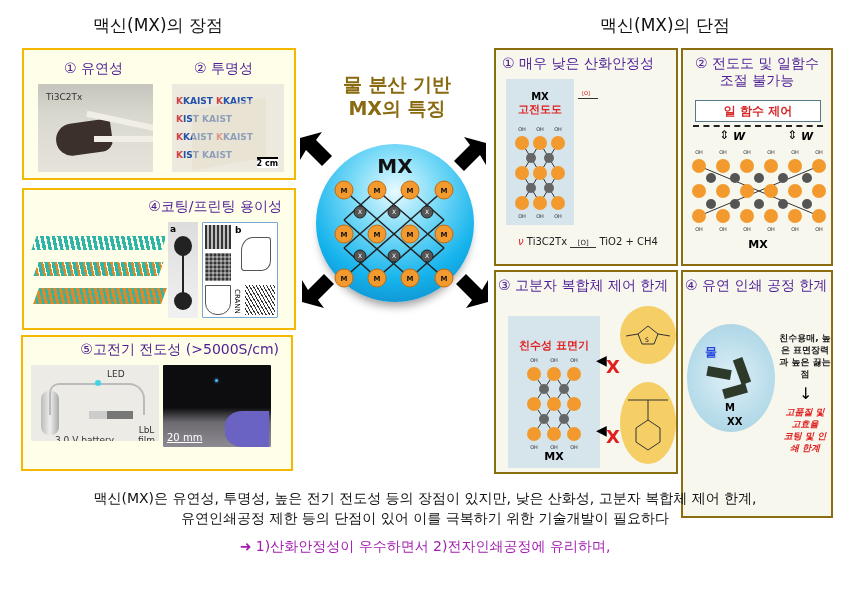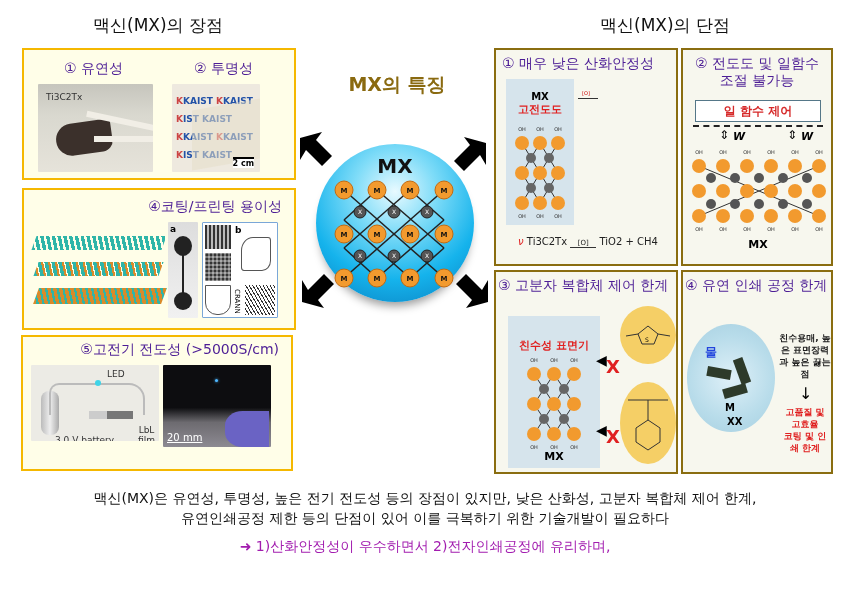--- a/index.html
+++ b/index.html
@@ -25,21 +25,21 @@
   <div class="ptitle" style="left:40px;top:10px;"><span>①</span> <span>유연성</span></div>
   <div class="ptitle" style="left:170px;top:10px;"><span>②</span> <span>투명성</span></div>
 
   <div class="photo" style="left:14px;top:34px;width:115px;height:88px;background:linear-gradient(#c6c5bd 0%,#d9d8cf 35%,#e6e3da 100%);">
     <span class="abs small" style="left:8px;top:8px;color:#333;">Ti3C2Tx</span>
     <div class="abs" style="left:18px;top:38px;width:56px;height:32px;background:#3b302b;border-radius:30px 8px 20px 30px;transform:rotate(-8deg);"></div>
     <div class="abs" style="left:48px;top:34px;width:70px;height:6px;background:#f1eee6;transform:rotate(12deg);"></div>
     <div class="abs" style="left:56px;top:52px;width:62px;height:6px;background:#f1eee6;"></div>
   </div>
 
-  <div class="photo" style="left:148px;top:34px;width:88px;height:88px;background:#eee9df;">
+  <div class="photo" style="left:148px;top:34px;width:112px;height:88px;background:#eee9df;">
     <div class="abs" style="left:4px;top:8px;font-size:9px;font-weight:bold;color:#2352a8;line-height:18px;">
       <div><span style="color:#c44">K</span><span>KAIST</span> <span style="color:#c44">K</span><span>KAIST</span></div>
       <div><span style="color:#c44">K</span>IST <span>KAIST</span></div>
       <div><span style="color:#c44">K</span><span>KAIST</span> <span style="color:#c44">K</span><span>KAIST</span></div>
       <div><span style="color:#c44">K</span>IST <span>KAIST</span></div>
     </div>
     <div class="abs" style="left:20px;top:20px;width:74px;height:60px;background:rgba(230,222,200,0.55);transform:skewY(-10deg);"></div>
     <span class="abs" style="right:6px;bottom:4px;font-size:8px;font-weight:bold;color:#000;background:#fff;border-top:2px solid #000;">2 cm</span>
   </div>
 </div>
@@ -80,20 +80,21 @@
     <span class="abs small" style="left:24px;top:70px;color:#333;">3.0 V battery</span>
   </div>
   <div class="photo" style="left:140px;top:28px;width:108px;height:82px;background:linear-gradient(#0d0d10 0%,#0d0d10 52%,#6d6b70 70%,#8d8a92 100%);">
     <div class="abs" style="left:52px;top:14px;width:3px;height:3px;border-radius:50%;background:#4fb6ff;box-shadow:0 0 3px #4fb6ff;"></div>
     <div class="abs" style="left:62px;top:46px;width:44px;height:36px;border-radius:40% 0 0 40%;background:#6a63c4;"></div>
     <span class="abs" style="left:4px;bottom:4px;font-size:10px;color:#fff;text-decoration:underline;">20 mm</span>
   </div>
 </div>
 
 <div class="center-title">
+  <div>물 분산 기반</div>
   <div>MX의 특징</div>
 </div>
 
 <svg class="abs" style="left:296px;top:130px;" width="40" height="40">
     <polygon points="4,8 26,2 20,10 36,26 26,36 10,20 4,30" fill="#000"></polygon>
   </svg>
 <svg class="abs" style="left:450px;top:135px;" width="40" height="40">
     <polygon points="36,8 14,2 20,10 4,26 14,36 30,20 36,30" fill="#000"></polygon>
   </svg>
 <svg class="abs" style="left:298px;top:270px;" width="40" height="40">
@@ -337,38 +338,38 @@
   <span class="abs" style="left:110px;top:154px;font-size:18px;font-weight:bold;color:#e02020;">X</span>
   <div class="abs" style="left:124px;top:110px;width:56px;height:82px;border-radius:50%;background:#f5cf66;">
     <svg width="56" height="82">
         <line x1="8" y1="18" x2="48" y2="18" stroke="#333"></line>
         <line x1="28" y1="18" x2="28" y2="38" stroke="#333"></line>
         <polygon points="28,38 40,46 40,60 28,68 16,60 16,46" fill="none" stroke="#333"></polygon>
       </svg>
   </div>
 </div>
 
-<div class="rpanel" style="left:681px;top:270px;width:152px;height:204px;">
+<div class="rpanel" style="left:681px;top:270px;width:152px;height:248px;">
   <div class="ptitle" style="left:2px;top:5px;"><span>④</span> <span>유연 인쇄  공정 한계</span></div>
   <div class="abs" style="left:4px;top:52px;width:88px;height:108px;border-radius:50%;background:radial-gradient(circle,#dff0f8 0%,#b8dcea 60%,#a6cfe0 100%);">
     <span class="abs" style="left:18px;top:20px;font-size:12px;font-weight:bold;color:#2244dd;">물</span>
     <div class="abs" style="left:20px;top:44px;width:24px;height:10px;background:#2d3a2a;transform:rotate(10deg);"></div>
     <div class="abs" style="left:50px;top:34px;width:10px;height:26px;background:#2d3a2a;transform:rotate(-20deg);"></div>
     <div class="abs" style="left:36px;top:62px;width:24px;height:10px;background:#2d3a2a;transform:rotate(-16deg);"></div>
     <span class="abs" style="left:38px;top:78px;font-size:10px;font-weight:bold;">M</span>
     <span class="abs" style="left:40px;top:92px;font-size:10px;font-weight:bold;">XX</span>
   </div>
   <div class="abs" style="left:92px;top:60px;width:60px;text-align:center;font-size:9px;line-height:12px;font-weight:bold;color:#222;">
     <div>친수용매, 높</div>
       <div>은 표면장력</div>
       <div>과 높은 끓는</div>
       <div>점</div>
   </div>
   <span class="abs" style="left:116px;top:112px;font-size:16px;">↓</span>
-  <div class="abs" style="left:92px;top:134px;width:60px;text-align:center;font-size:9px;line-height:12px;font-weight:bold;color:#e02020;">
+  <div class="abs" style="left:92px;top:134px;width:60px;text-align:center;font-size:9px;line-height:12px;font-weight:bold;color:#e02020;font-style:italic;">
     <div>고품질 및</div>
       <div>고효율</div>
       <div>코팅 및 인</div>
       <div>쇄 한계</div>
   </div>
 </div>
 
 <div class="bottom-text" style="top:488px;">
   <div>맥신(MX)은 유연성, 투명성, 높은 전기 전도성 등의 장점이 있지만, 낮은 산화성, 고분자 복합체 제어 한계,</div>
   <div>유연인쇄공정 제한 등의 단점이 있어 이를 극복하기 위한 기술개발이 필요하다</div>

